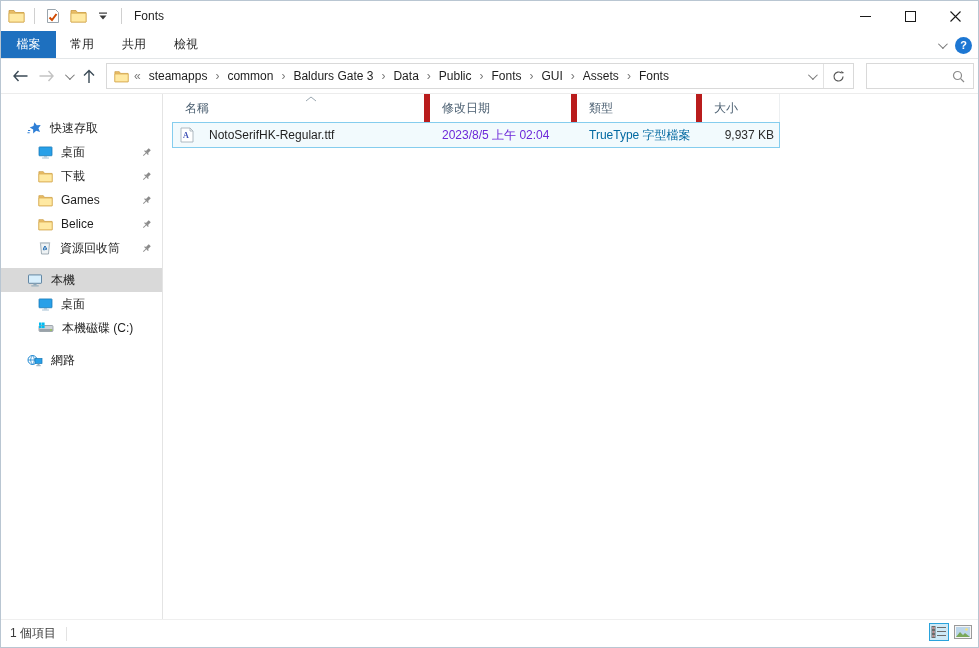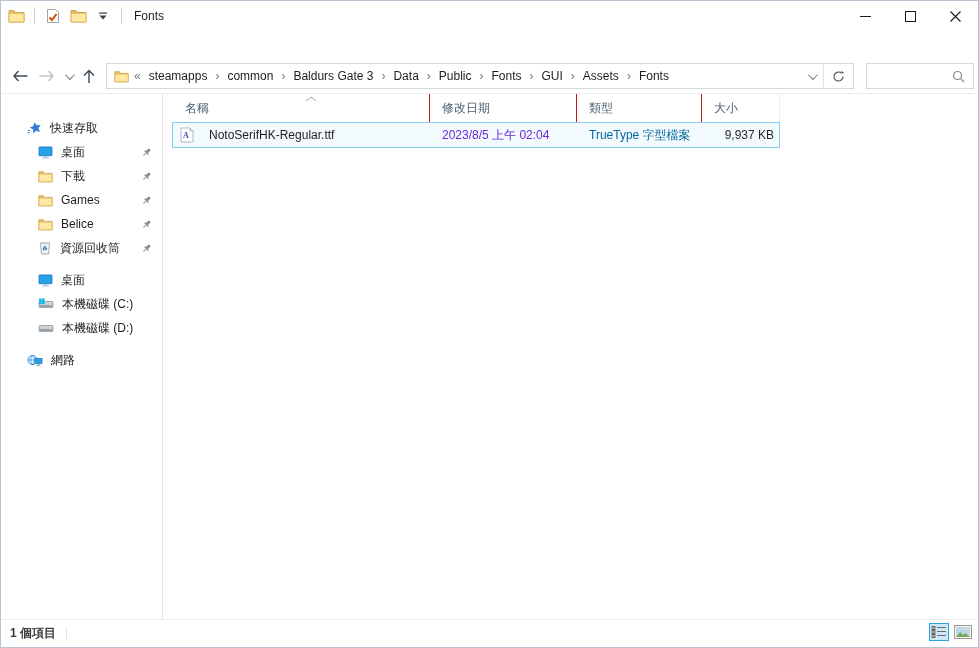--- a/index.html
+++ b/index.html
@@ -41,35 +41,35 @@
   .main{ position:absolute; top:93px; left:0; right:0; bottom:28px; display:flex; background:#fff; }
   .sidebar{ width:162px; flex:none; border-right:1px solid #e4e4e4; padding-top:22px; overflow:hidden; }
   .side-row{ height:24px; display:flex; align-items:center; padding-left:26px; }
   .side-row.child{ padding-left:37px; }
   .side-row.selected{ background:#d9d9d9; }
   .side-row .lbl{ margin-left:8px; white-space:nowrap; }
   .side-row .pin{ margin-left:auto; margin-right:10px; display:flex; }
   .side-gap{ height:8px; }
   .content{ flex:1; position:relative; padding-top:0; }
   .colheaders{ position:relative; display:flex; height:28px; margin-left:9px; color:#4c6072; }
-  .colh{ display:flex; align-items:center; padding-left:12px; border-right:1px solid #b91c1c; }
+  .colh{ display:flex; align-items:center; padding-left:12px; border-right:6px solid #b91c1c; }
   .colh.name{ width:258px; padding-left:13px; }
   .colh.date{ width:147px; }
   .colh.type{ width:125px; }
   .colh.size{ width:78px; border-right:1px solid #eceff1; }
   .sortcaret{ position:absolute; left:133px; top:2px; }
   .filerow{ margin-left:9px; width:608px; height:26px; display:flex; align-items:center; border:1px solid #85cdee; background:#f2fafd; }
   .cell{ display:flex; align-items:center; overflow:hidden; white-space:nowrap; }
   .cell.name{ width:257px; padding-left:7px; }
   .cell.name .fname{ margin-left:15px; }
   .cell.date{ width:147px; padding-left:12px; color:#6d28d9; }
   .cell.type{ width:125px; padding-left:12px; color:#0369a1; }
   .cell.size{ width:72px; justify-content:flex-end; color:#2b2b2b; }
   
-  .statusbar{ position:absolute; left:0; right:0; bottom:0; height:28px; border-top:1px solid #efefef; display:flex; align-items:center; background:#fff;font-weight:bold; }
+  .statusbar{ position:absolute; left:0; right:0; bottom:0; height:28px; border-top:1px solid #efefef; display:flex; align-items:center; background:#fff; }
   .status-text{ padding-left:9px; color:#3a3a3a; }
   .status-sep{ width:1px; height:14px; background:#e3e3e3; margin-left:10px; }
   .view-toggles{ position:absolute; right:4px; top:3px; display:flex; align-items:center; gap:3px; }
   .viewbtn{ border:1px solid transparent; background:none; padding:1px; display:flex; align-items:center; justify-content:center; }
   .viewbtn.selected{ border:1px solid #29a3dc; background:#cde9f7; }
   svg{ display:block; }
 </style>
 </head>
 <body>
 
@@ -117,20 +117,34 @@
           </svg>
       </button>
       <button class="win-btn">
         <svg width="11" height="11" viewBox="0 0 11 11">
             <path d="M0.5 0.5l10 10M10.5 0.5l-10 10" stroke="#1a1a1a" stroke-width="1.1"></path>
           </svg>
       </button>
     </div>
   </div>
 
+  <div class="tabrow">
+    <div class="tab file">檔案</div>
+    <div class="tab">常用</div>
+    <div class="tab">共用</div>
+    <div class="tab">檢視</div>
+    <div class="tabrow-right">
+      <button class="navbtn">
+          <span class="chev"></span>
+        </button>
+      <button class="help-btn">
+          <span>?</span>
+        </button>
+    </div>
+  </div>
 
   <div class="addrrow">
     <div class="navbtns">
       <button class="navbtn">
         <svg width="16" height="12" viewBox="0 0 16 12">
             <path d="M6.5 1L2 6l4.5 5M2 6h13.5" fill="none" stroke="#3b4a56" stroke-width="1.4"></path>
           </svg>
       </button>
       <button class="navbtn">
         <svg width="16" height="12" viewBox="0 0 16 12">
@@ -302,20 +316,30 @@
                 <rect x="4.4" y="1" width="3.2" height="4.6"></rect>
                 <rect x="3" y="5.4" width="6" height="1.3"></rect>
                 <rect x="5.5" y="6.7" width="1" height="4.2"></rect>
               </g>
             </svg>
         </span>
       </div>
 
       <div class="side-gap"></div>
 
+      <div class="side-row selected">
+        <span>
+          <svg width="16" height="13" viewBox="0 0 16 14">
+              <rect x="1" y="1" width="14" height="9" rx="0.5" fill="#d7eefc" stroke="#5a7f9e" stroke-width="1"></rect>
+              <rect x="6.3" y="10.4" width="3.4" height="1.6" fill="#8fa9ba"></rect>
+              <rect x="4" y="12.2" width="8" height="1.2" fill="#8fa9ba"></rect>
+            </svg>
+        </span>
+        <span class="lbl">本機</span>
+      </div>
 
       <div class="side-row child">
         <span>
           <svg width="15" height="13" viewBox="0 0 16 14">
               <rect x="1" y="1" width="14" height="9.5" rx="0.5" fill="#28a0e8" stroke="#1376b5" stroke-width="0.8"></rect>
               <rect x="6.3" y="10.8" width="3.4" height="1.5" fill="#a9c4d6"></rect>
               <rect x="4.3" y="12.4" width="7.4" height="1.1" fill="#a9c4d6"></rect>
             </svg>
         </span>
         <span class="lbl">桌面</span>
@@ -331,30 +355,20 @@
                 <rect x="1" y="0.5" width="2.6" height="2.6" fill="#00bcf2"></rect>
                 <rect x="4" y="0.5" width="2.6" height="2.6" fill="#00bcf2"></rect>
                 <rect x="1" y="3.5" width="2.6" height="2.6" fill="#00bcf2"></rect>
                 <rect x="4" y="3.5" width="2.6" height="2.6" fill="#00bcf2"></rect>
               </g>
             </svg>
         </span>
         <span class="lbl">本機磁碟 (C:)</span>
       </div>
 
-      <div class="side-row child">
-        <span>
-          <svg width="16" height="12" viewBox="0 0 16 12">
-              <rect x="1" y="3.5" width="14" height="6" rx="1" fill="#ccd2d7" stroke="#8d969e" stroke-width="0.8"></rect>
-              <rect x="1.4" y="7" width="13.2" height="2.1" fill="#9aa2a9"></rect>
-              <circle cx="13" cy="8" r="0.8" fill="#9ae01a"></circle>
-            </svg>
-        </span>
-        <span class="lbl">本機磁碟 (D:)</span>
-      </div>
 
       <div class="side-gap"></div>
 
       <div class="side-row">
         <span>
           <svg width="16" height="13" viewBox="0 0 16 13">
               <circle cx="5.5" cy="6" r="4.5" fill="none" stroke="#1e88d2" stroke-width="1"></circle>
               <path d="M1.2 6h8.6M5.5 1.5c-2.4 2.8-2.4 6.2 0 9M5.5 1.5c2.4 2.8 2.4 6.2 0 9" fill="none" stroke="#1e88d2" stroke-width="0.8"></path>
               <rect x="8" y="4.5" width="7" height="5" fill="#28a0e8" stroke="#1376b5" stroke-width="0.7"></rect>
               <rect x="10.5" y="9.8" width="2" height="1.2" fill="#8fa9ba"></rect>

